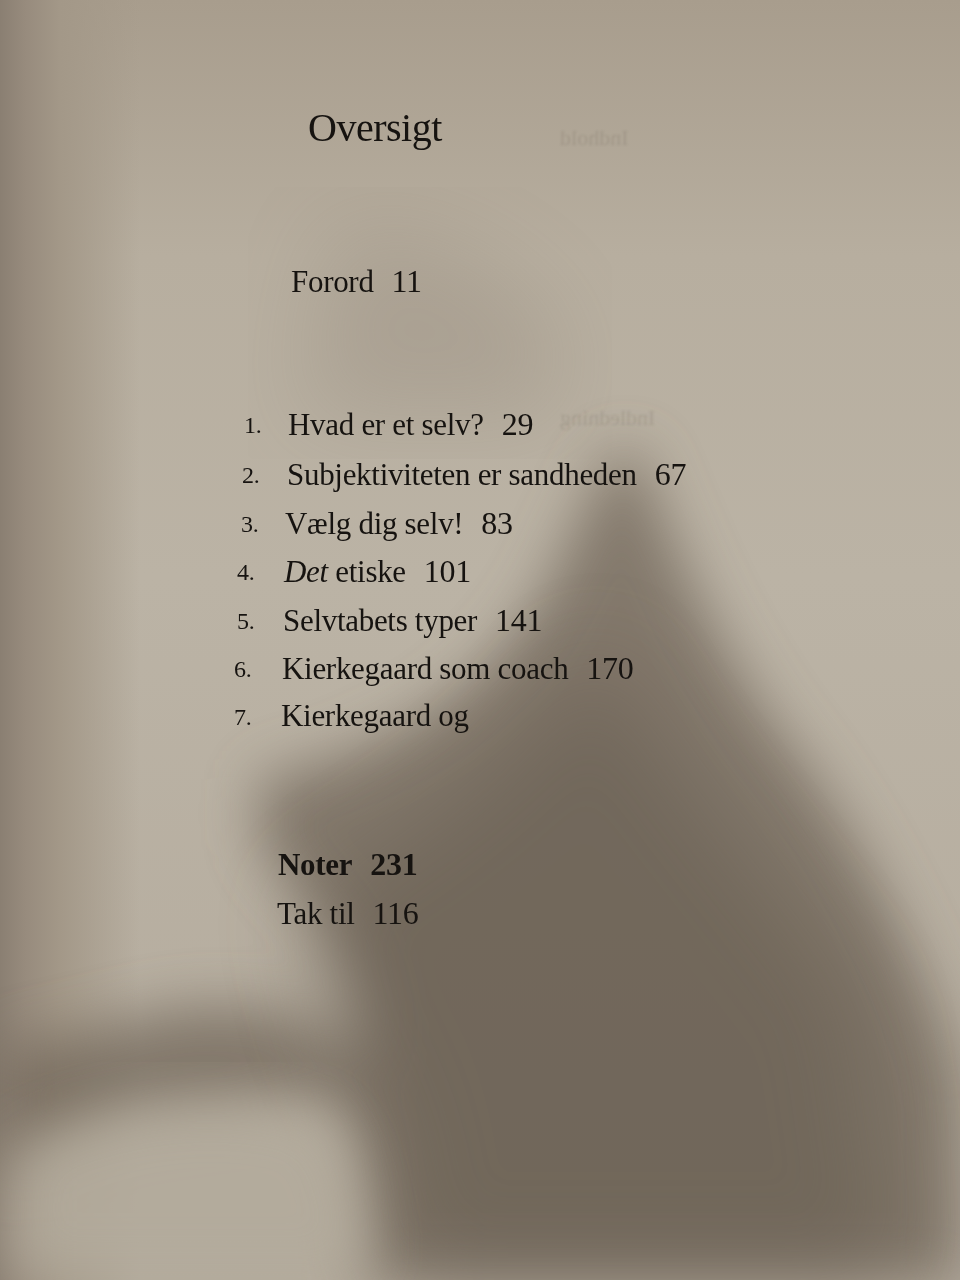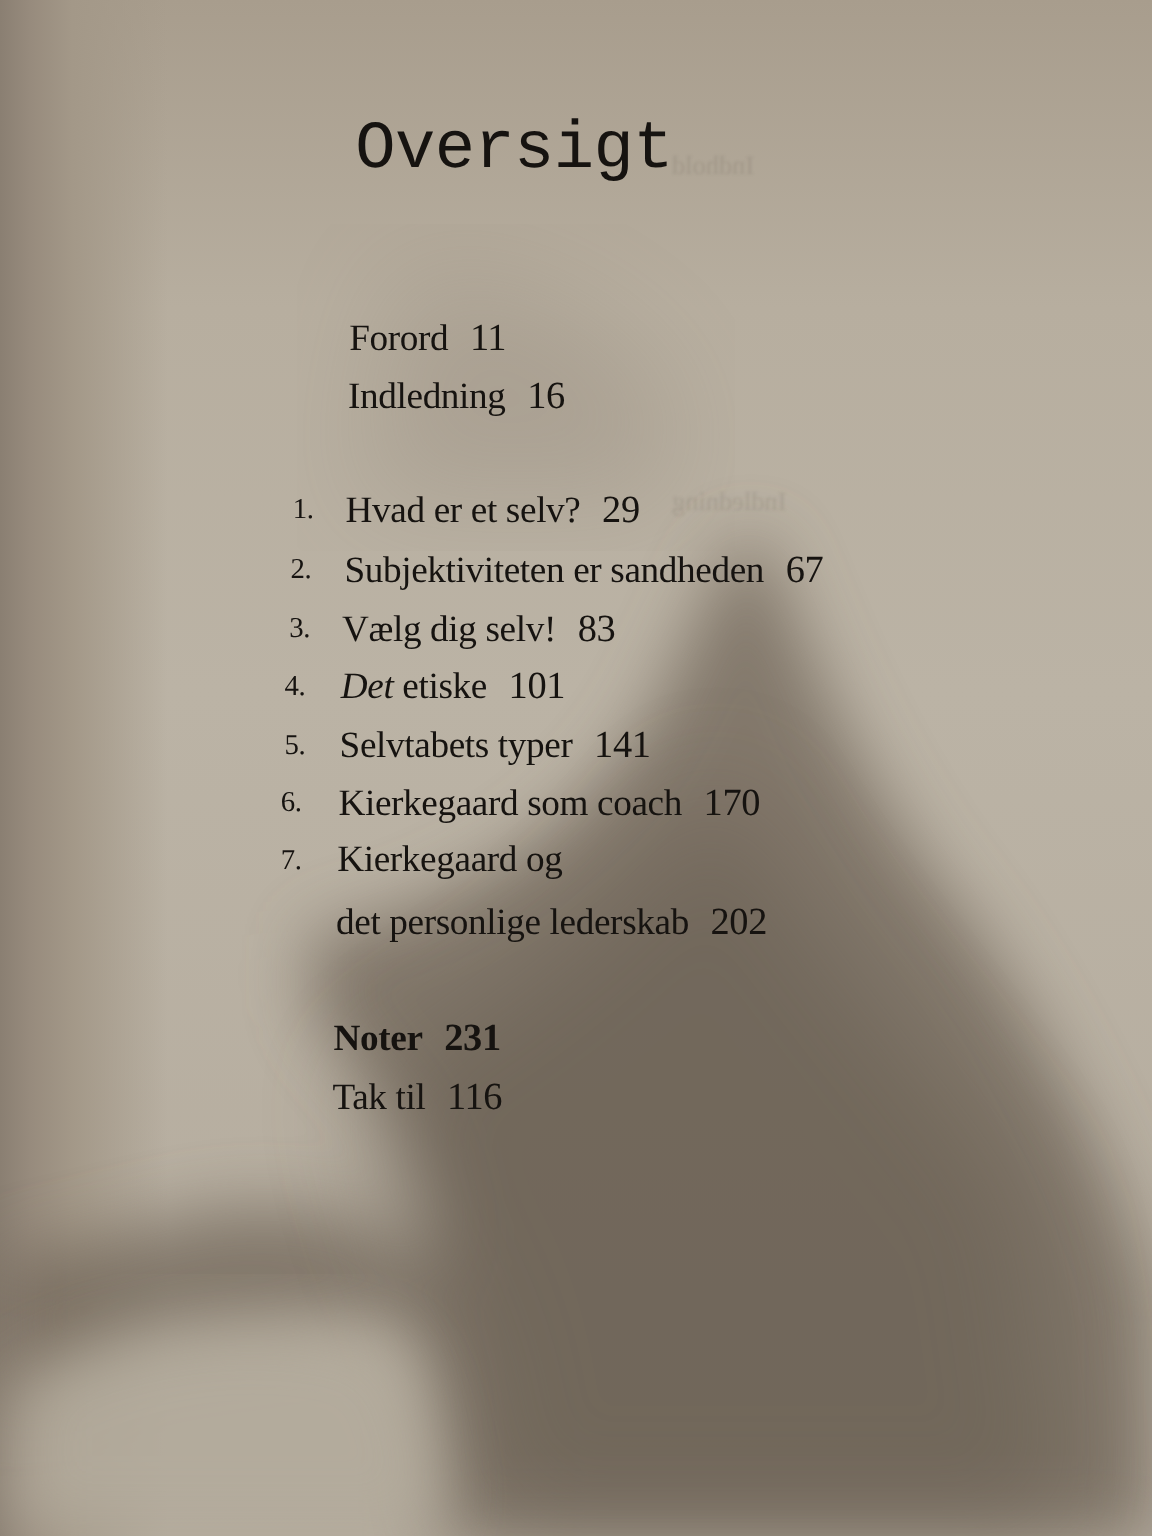--- a/index.html
+++ b/index.html
@@ -41,26 +41,25 @@
     position: absolute;
     left: 0; top: 0;
     width: 960px; height: 1280px;
     color: #161310;
     font-family: "Liberation Serif", serif;
   }
   .title {
     position: absolute;
     left: 296px;
     top: 96px;
-    font-size: 56px;
+    font-size: 40px;
     letter-spacing: -0.5px;
-    margin: 0;
+    margin: 12px;
     font-weight: normal;
     line-height: 1;
-    font-family: Liberation Mono, monospace;
   }
   .entry {
     position: absolute;
     font-size: 31px;
     line-height: 1;
     white-space: nowrap;
     letter-spacing: -0.3px;
   }
   .entry .num {
     position: absolute;
@@ -107,23 +106,20 @@
   <path d="M10 1150 C100 1100 230 1080 330 1120 C360 1170 370 1230 370 1280 L10 1280 Z" fill="#b3ab9c" opacity="0.85" filter="url(#soft)"></path>
 </svg>
 
 <div class="content">
 
   <h1 class="title">Oversigt</h1>
 
   <div class="entry" style="left:291px; top:265px;">
     <span>Forord</span><span class="page-no">11</span>
   </div>
-  <div class="entry" style="left:290px; top:313px;">
-    <span>Indledning</span><span class="page-no">16</span>
-  </div>
 
   <div class="entry" style="left:288px; top:408px;">
     <span class="num" style="left:-44px;">1.</span>
     <span>Hvad er et selv?</span><span class="page-no">29</span>
   </div>
 
   <div class="entry" style="left:287px; top:458px;">
     <span class="num" style="left:-45px;">2.</span>
     <span>Subjektiviteten er sandheden</span><span class="page-no">67</span>
   </div>
@@ -145,23 +141,20 @@
 
   <div class="entry" style="left:282px; top:652px;">
     <span class="num" style="left:-48px;">6.</span>
     <span>Kierkegaard som coach</span><span class="page-no">170</span>
   </div>
 
   <div class="entry" style="left:281px; top:700px;">
     <span class="num" style="left:-47px;">7.</span>
     <span>Kierkegaard og</span>
   </div>
-  <div class="entry" style="left:280px; top:751px;">
-    <span>det personlige lederskab</span><span class="page-no">202</span>
-  </div>
 
   <div class="entry" style="left:278px; top:848px;font-weight:bold;">
     <span>Noter</span><span class="page-no">231</span>
   </div>
   <div class="entry" style="left:277px; top:897px;">
     <span>Tak til</span><span class="page-no">116</span>
   </div>
 
 </div>
 

